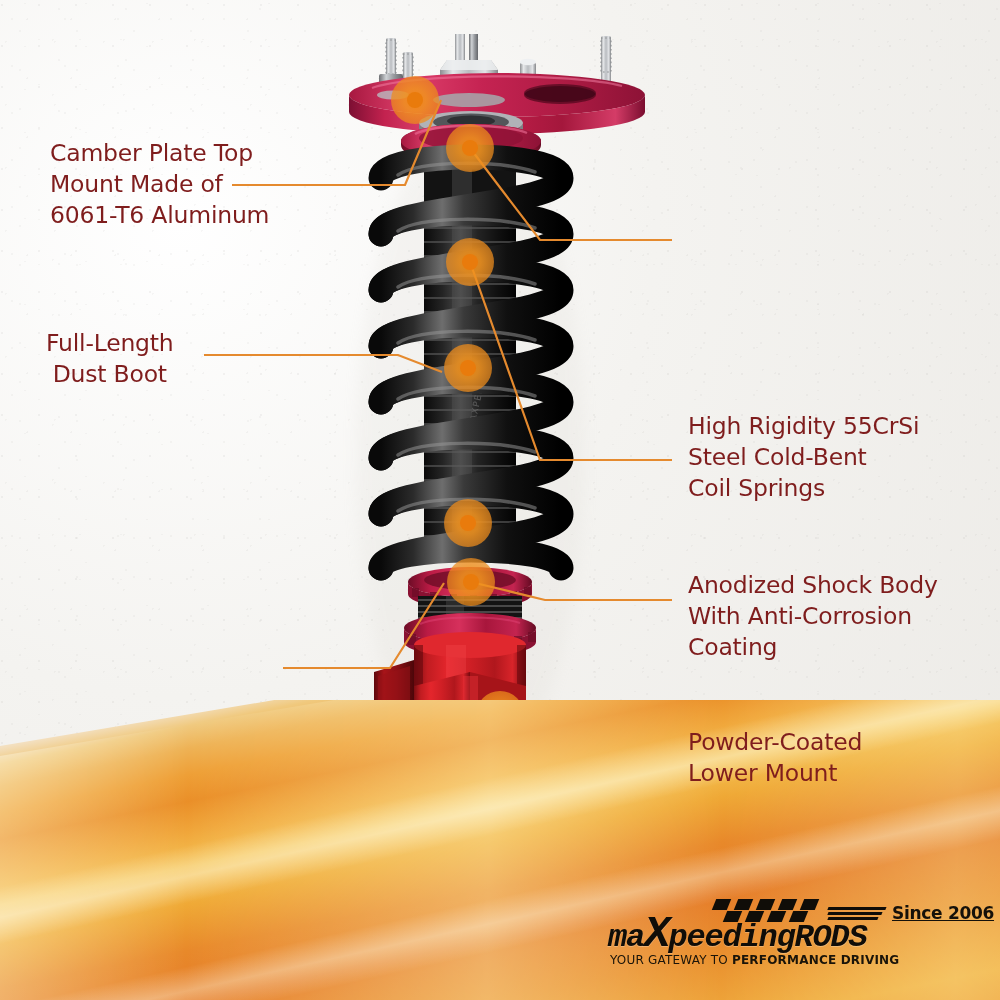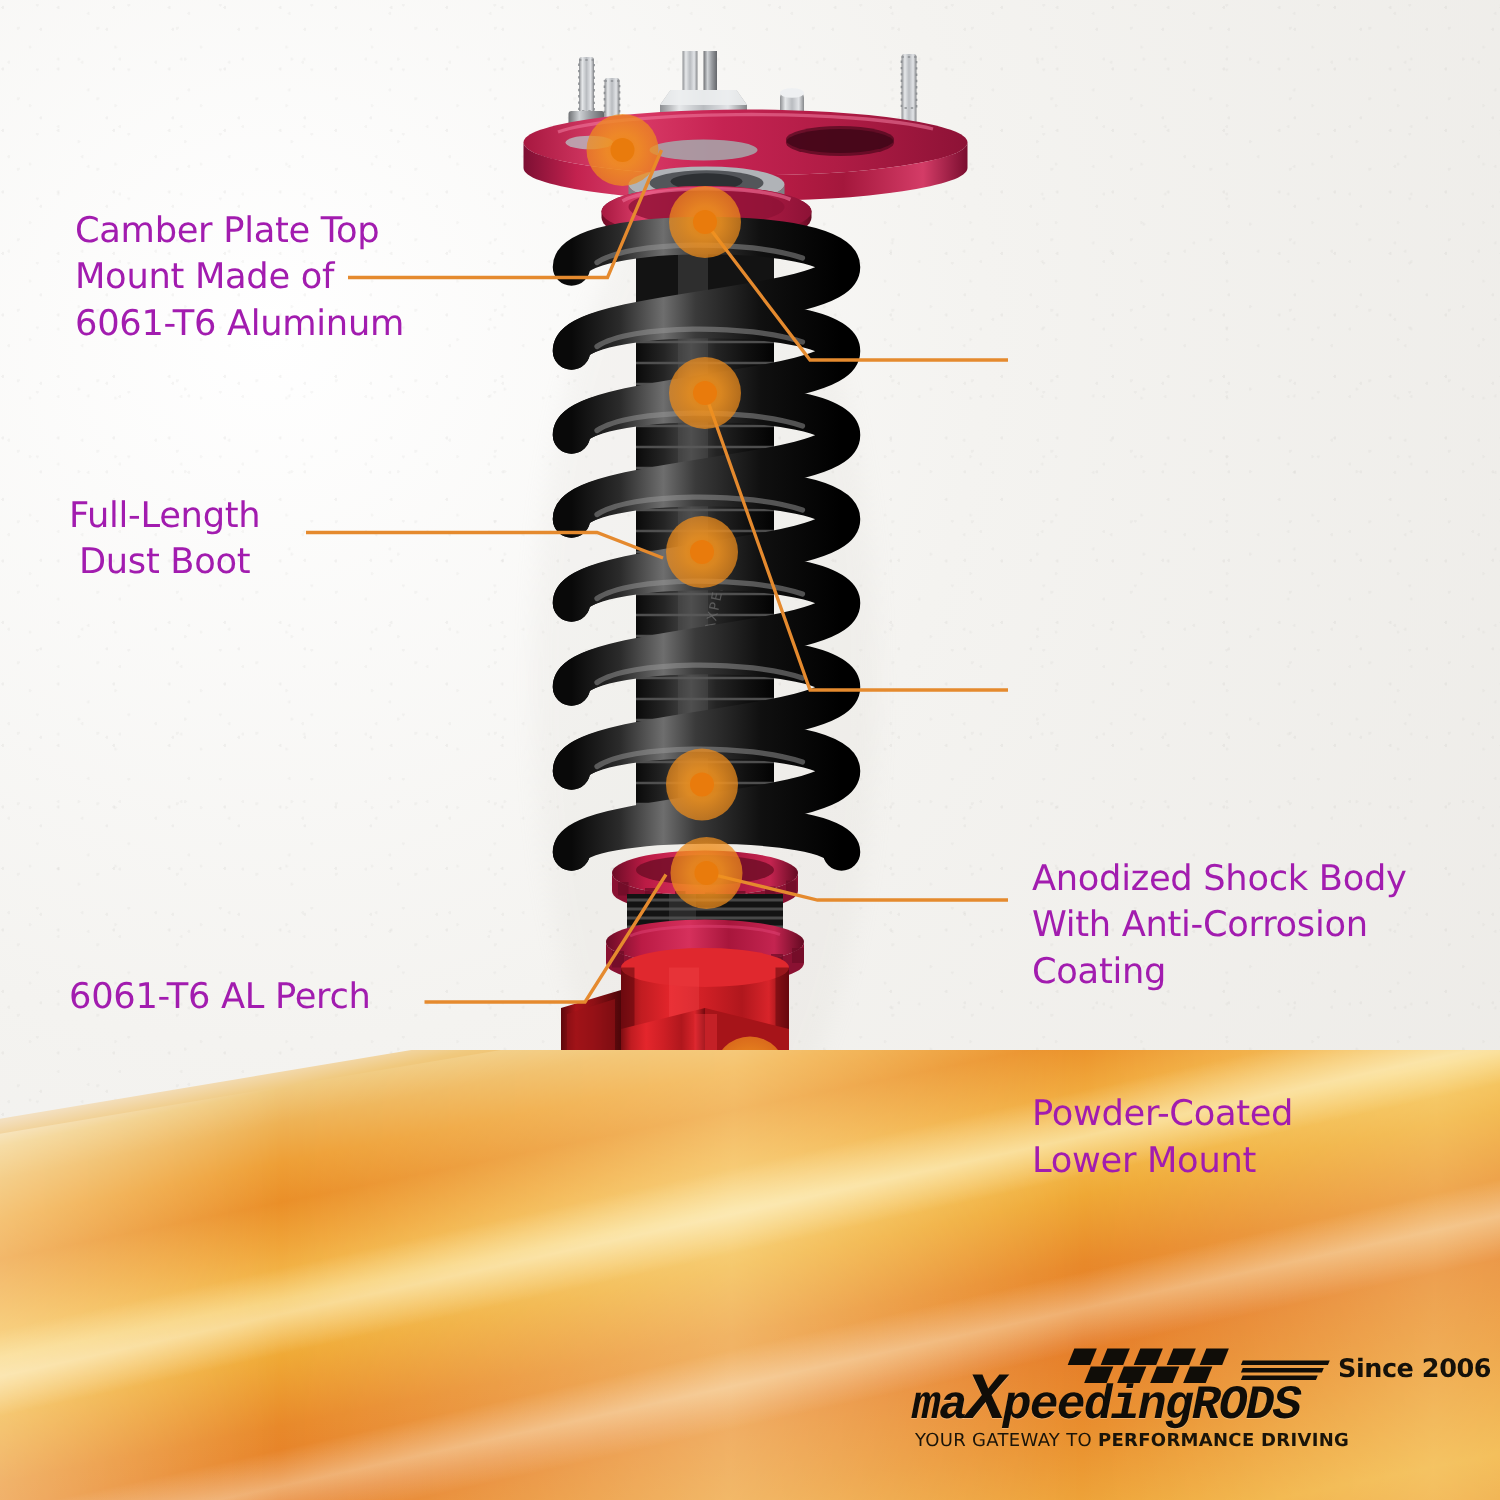--- a/index.html
+++ b/index.html
@@ -90,33 +90,34 @@
     transform:skewX(-22deg);
   }
   .logo-flag span.r2 { top:12px; }
   .logo-speed { position:absolute; left:228px; top:2px; width:62px; height:18px; }
   .logo-speed i { position:absolute; left:0; height:2.5px; background:#100d08; transform:skewX(-22deg); }
   .logo-since {
     position:absolute; left:292px; top:-2px;
     font-family:"DejaVu Sans", sans-serif;
     font-size:17px; font-weight:bold; color:#15110a; letter-spacing:-.3px;
     white-space:nowrap;
+    text-decoration:underline;
   }
   .logo-tag {
     position:absolute; left:10px; top:48px;
     font-family:"DejaVu Sans", sans-serif;
     font-size:12px; letter-spacing:.2px; color:#1a1409; white-space:nowrap;
   }
   .logo-tag .b { font-weight:bold; }
 
   
   .label {
     position:absolute;
     font-family:"DejaVu Sans", sans-serif;
-    font-size:23.5px; line-height:31px; color:#a21caf;
+    font-size:23.5px; line-height:31px; color:#7f1d1d;
     letter-spacing:-.2px; white-space:pre-line;
   }
   .label.r { text-align:left; }
 
   
   svg.overlay { position:absolute; inset:0; width:1000px; height:1000px; }
 </style>
 </head>
 <body>
 
@@ -466,20 +467,22 @@
       <div class="logo-since">Since 2006</div>
     </div>
     <div class="logo-tag"><span>YOUR GATEWAY TO </span><span class="b">PERFORMANCE DRIVING</span></div>
   </div>
 
   <div class="label" style="left:50px;  top:138px;">Camber Plate Top
 Mount Made of
 6061-T6 Aluminum</div>
   <div class="label" style="left:46px;  top:328px;text-align:center;">Full-Length
 Dust Boot</div>
-  <div class="label" style="left:46px;  top:649px;">6061-T6 AL Perch</div>
+  <div class="label r" style="left:688px; top:411px;">High Rigidity 55CrSi
+Steel Cold-Bent
+Coil Springs</div>
   <div class="label r" style="left:688px; top:727px;">Powder-Coated
 Lower Mount</div>
   <div class="label r" style="left:688px; top:570px;">Anodized Shock Body
 With Anti-Corrosion
 Coating</div>
 
 </div>
 
 </body></html>

